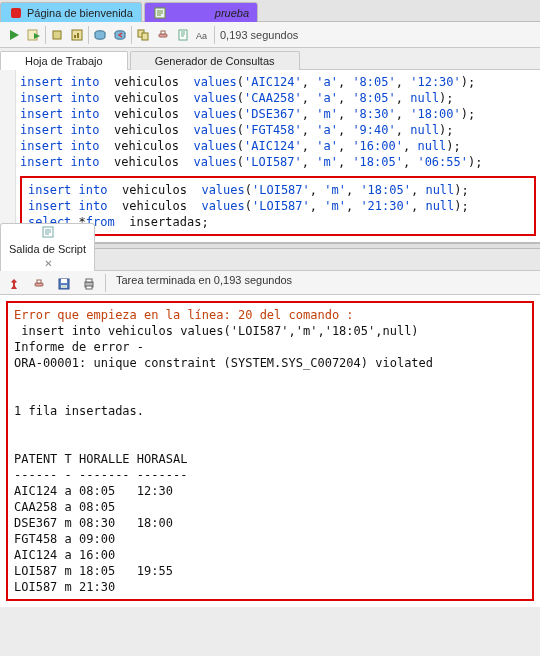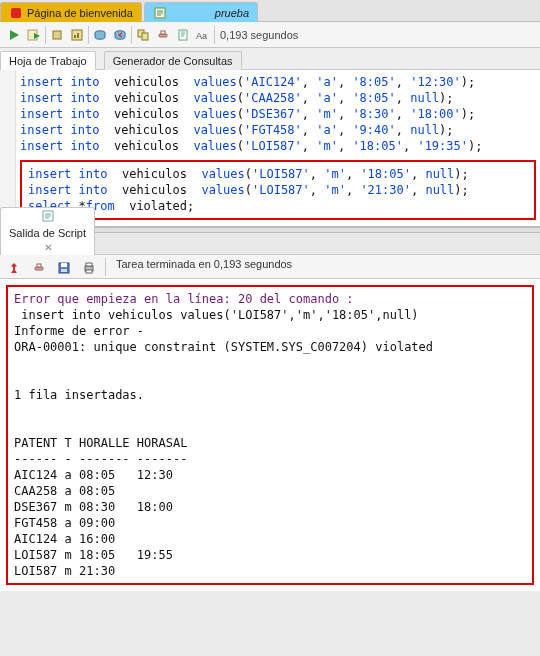--- a/index.html
+++ b/index.html
@@ -21,29 +21,29 @@
     padding-top: 2px;
     height: 22px;
   }
   .tab {
     display: flex;
     align-items: center;
     gap: 4px;
     padding: 2px 8px;
     border: 1px solid #bdbdbd;
     border-bottom: none;
-    background: #eab308;
+    background: #7dd3fc;
     margin-right: 2px;
     border-top-left-radius: 3px;
     border-top-right-radius: 3px;
     height: 20px;
     position: relative;
     top: 1px;
   }
-  .tab.active { background: #7dd3fc; gap: 48px; }
+  .tab.active { background: #8b5cf6; gap: 48px; }
   .tab-ico {
     width: 14px; height: 14px;
     display: inline-flex; align-items: center; justify-content: center;
   }
   .tab .ital { font-style: italic; }
   
   .toolbar {
     display: flex;
     align-items: center;
     padding: 3px 4px;
@@ -61,25 +61,25 @@
   .timing { color: #444; padding-left: 4px; }
   
   .subtabs {
     display: flex;
     background: #eee;
     border-bottom: 1px solid #c8c8c8;
     height: 22px;
     align-items: flex-end;
   }
   .subtab {
-    padding: 3px 8px;
+    padding: 3px 24px;
     border: 1px solid #c8c8c8;
     border-bottom: none;
     background: #fff;
-    margin-right: 8px;
+    margin-right: 2px;
     position: relative;
     top: 1px;
     border-top-left-radius: 2px;
     border-top-right-radius: 2px;
   }
   .subtab.inactive { background: #ececec; }
   
   .editor {
     background: #fff;
     font-family: Consolas, monospace;
@@ -143,21 +143,21 @@
     background: #fff;
     padding: 6px;
   }
   .output {
     font-family: Consolas, monospace;
     font-size: 12px;
     line-height: 16px;
     white-space: pre;
     color: #111;
   }
-  .out-line.err-head { color: #701a75; }
+  .out-line.err-head { color: #c2410c; }
   .out-redbox {
     border: 2px solid #d00;
     padding: 4px 6px;
   }
 </style>
 </head>
 <body>
 
 <div class="tabs">
   <div class="tab">
@@ -251,28 +251,29 @@
   <div class="subtab inactive">Generador de Consultas</div>
 </div>
 
 <div class="editor">
   <div class="gutter"></div>
   <div id="editor-lines">
       <div class="editor-line"><span class="kw">insert into</span><span>  vehiculos  </span><span class="kw">values</span><span>(</span><span class="str">'AIC124'</span><span>, </span><span class="str">'a'</span><span>, </span><span class="str">'8:05'</span><span>, </span><span class="str">'12:30'</span><span>);</span></div>
       <div class="editor-line"><span class="kw">insert into</span><span>  vehiculos  </span><span class="kw">values</span><span>(</span><span class="str">'CAA258'</span><span>, </span><span class="str">'a'</span><span>, </span><span class="str">'8:05'</span><span>, </span><span class="kw">null</span><span>);</span></div>
       <div class="editor-line"><span class="kw">insert into</span><span>  vehiculos  </span><span class="kw">values</span><span>(</span><span class="str">'DSE367'</span><span>, </span><span class="str">'m'</span><span>, </span><span class="str">'8:30'</span><span>, </span><span class="str">'18:00'</span><span>);</span></div>
       <div class="editor-line"><span class="kw">insert into</span><span>  vehiculos  </span><span class="kw">values</span><span>(</span><span class="str">'FGT458'</span><span>, </span><span class="str">'a'</span><span>, </span><span class="str">'9:40'</span><span>, </span><span class="kw">null</span><span>);</span></div>
-      <div class="editor-line"><span class="kw">insert into</span><span>  vehiculos  </span><span class="kw">values</span><span>(</span><span class="str">'LOI587'</span><span>, </span><span class="str">'m'</span><span>, </span><span class="str">'18:05'</span><span>, </span><span class="str">'19:35'</span><span>);</span></div>
+      <div class="editor-line"><span class="kw">insert into</span><span>  vehiculos  </span><span class="kw">values</span><span>(</span><span class="str">'AIC124'</span><span>, </span><span class="str">'a'</span><span>, </span><span class="str">'16:00'</span><span>, </span><span class="kw">null</span><span>);</span></div>
+      <div class="editor-line"><span class="kw">insert into</span><span>  vehiculos  </span><span class="kw">values</span><span>(</span><span class="str">'LOI587'</span><span>, </span><span class="str">'m'</span><span>, </span><span class="str">'18:05'</span><span>, </span><span class="str">'06:55'</span><span>);</span></div>
     </div>
   <div class="redbox" id="editor-lines-box">
       <div class="editor-line"><span class="kw">insert into</span><span>  vehiculos  </span><span class="kw">values</span><span>(</span><span class="str">'LOI587'</span><span>, </span><span class="str">'m'</span><span>, </span><span class="str">'18:05'</span><span>, </span><span class="kw">null</span><span>);</span></div>
       <div class="editor-line"><span></span></div>
       <div class="editor-line"><span class="kw">insert into</span><span>  vehiculos  </span><span class="kw">values</span><span>(</span><span class="str">'LOI587'</span><span>, </span><span class="str">'m'</span><span>, </span><span class="str">'21:30'</span><span>, </span><span class="kw">null</span><span>);</span></div>
       <div class="editor-line"><span></span></div>
-      <div class="editor-line"><span class="kw">select</span><span> *</span><span class="kw">from</span><span>  violated;</span></div>
+      <div class="editor-line"><span class="kw">select</span><span> *</span><span class="kw">from</span><span>  insertadas;</span></div>
     </div>
 </div>
 
 <div class="split"></div>
 
 <div class="out-tabs">
   <div class="out-tab">
     <span>
       <svg width="12" height="12">
           <rect x="1" y="1" width="10" height="10" fill="#fff" stroke="#7aa"></rect>

